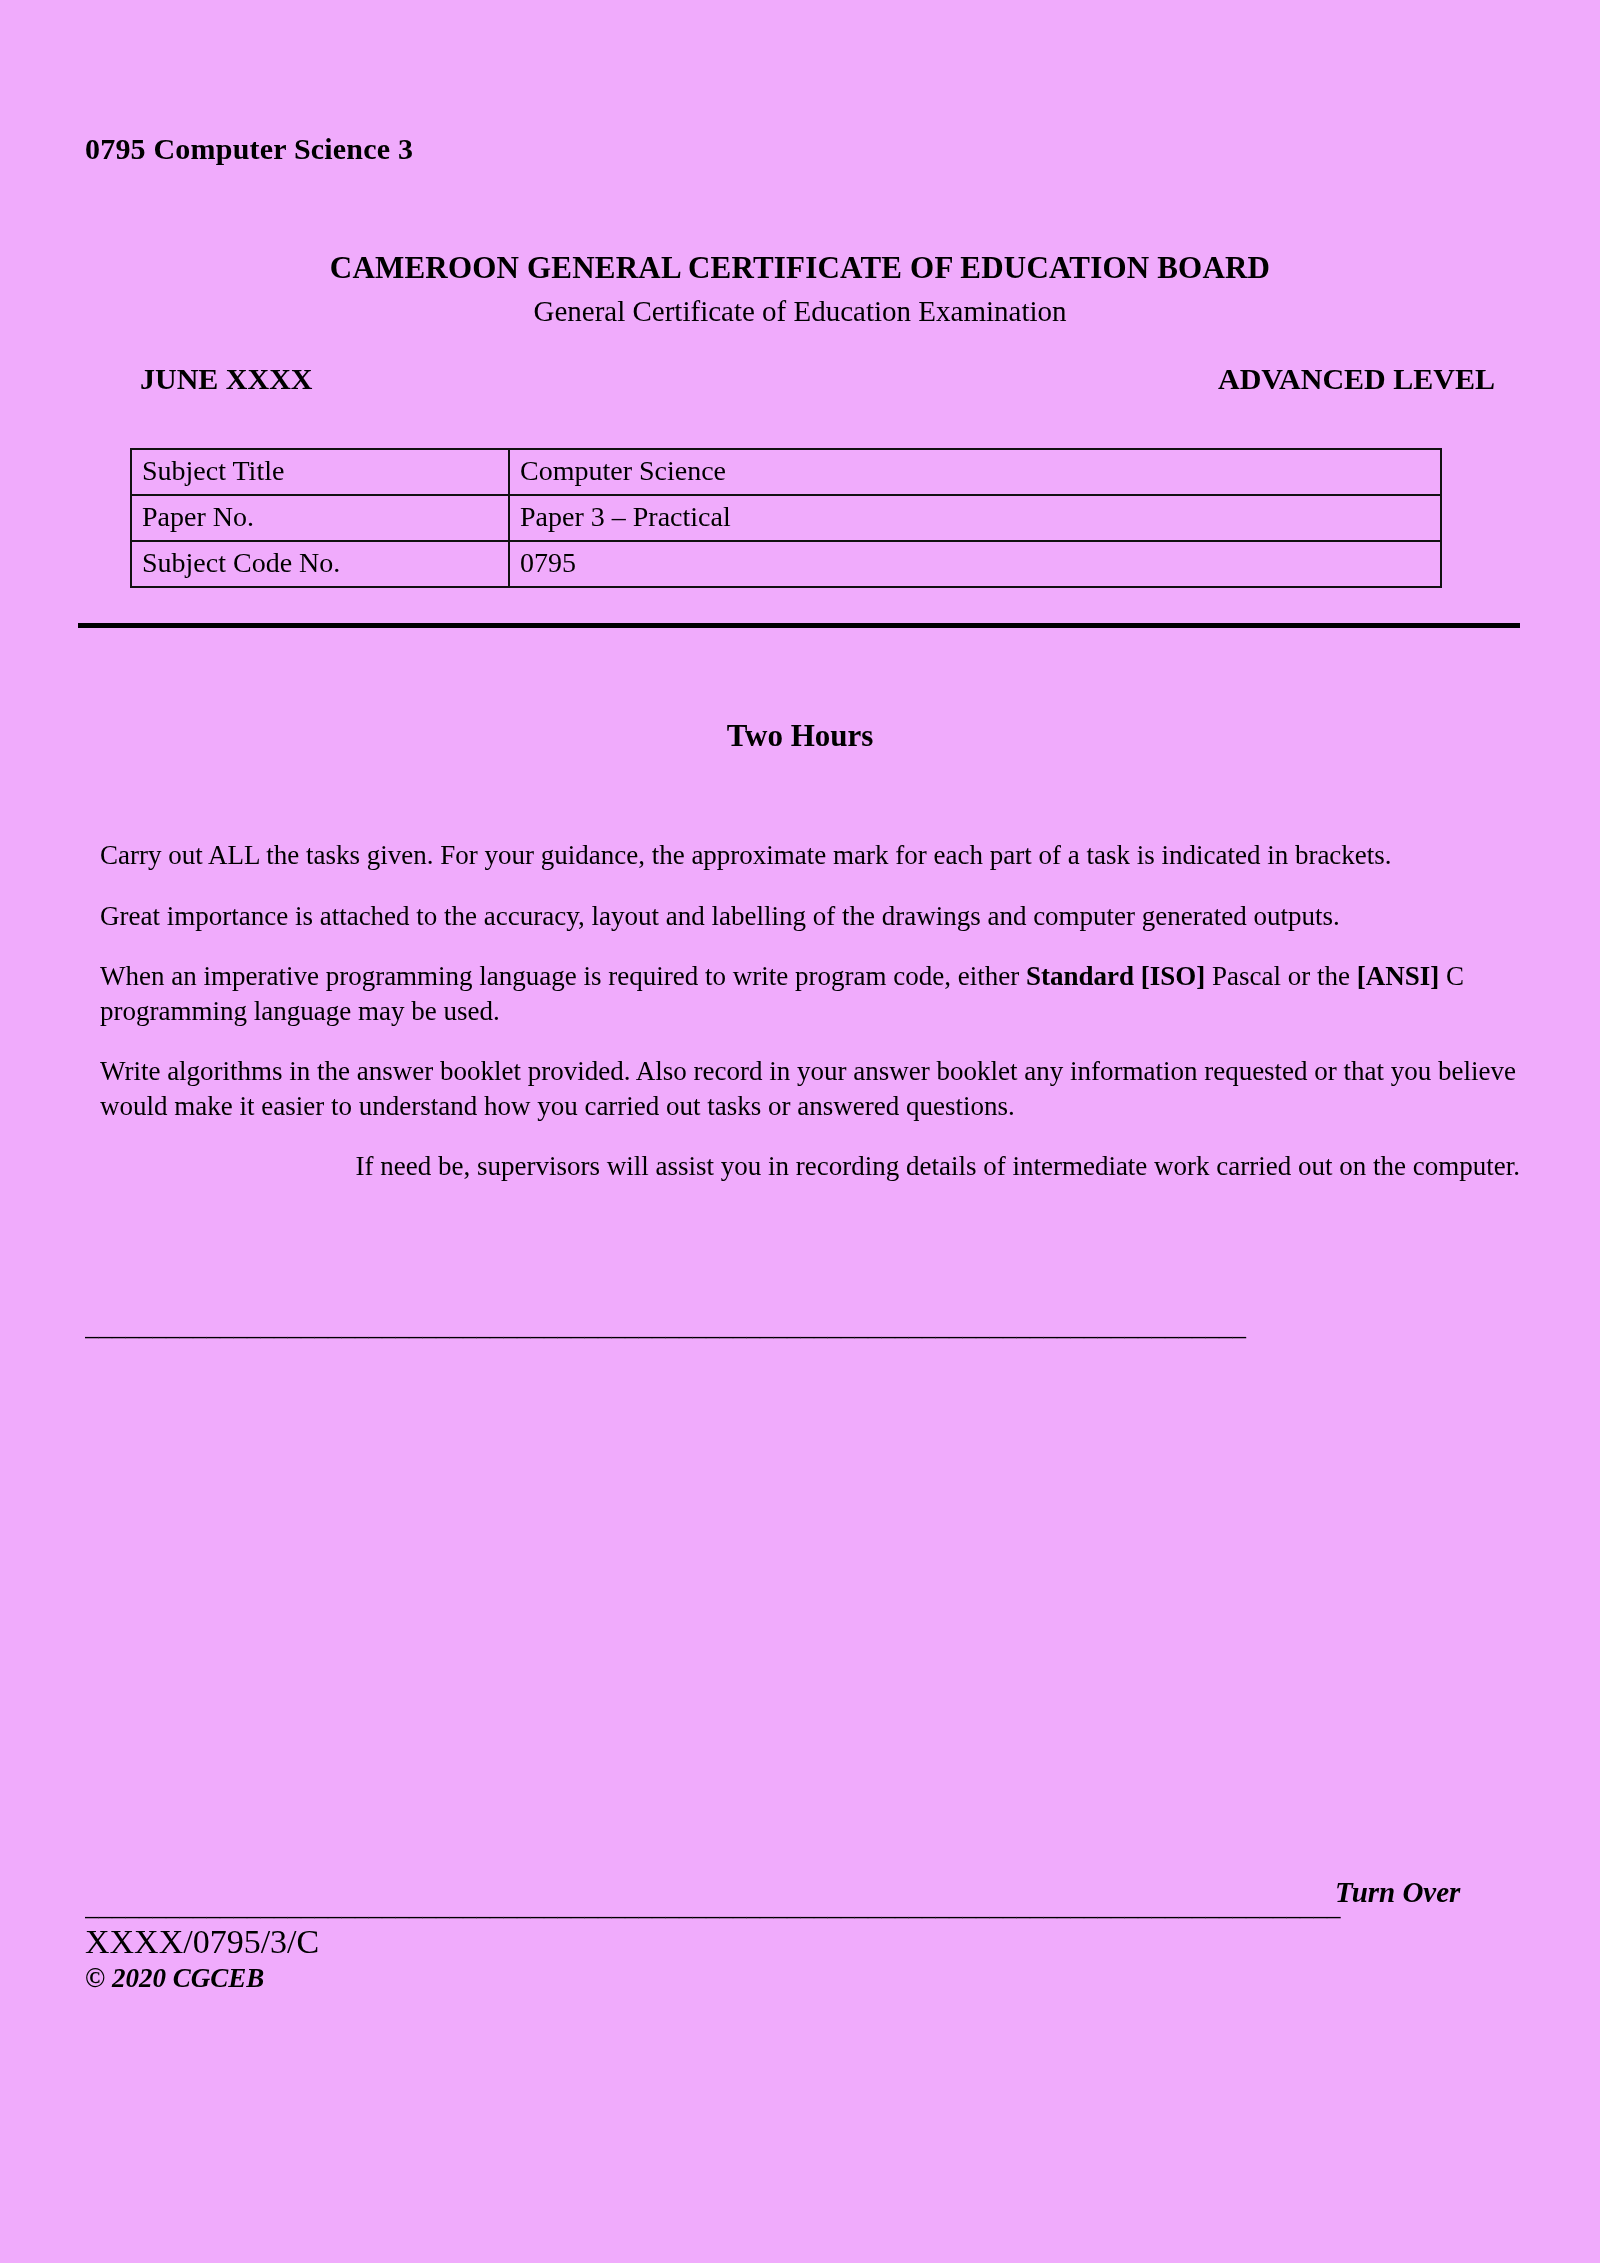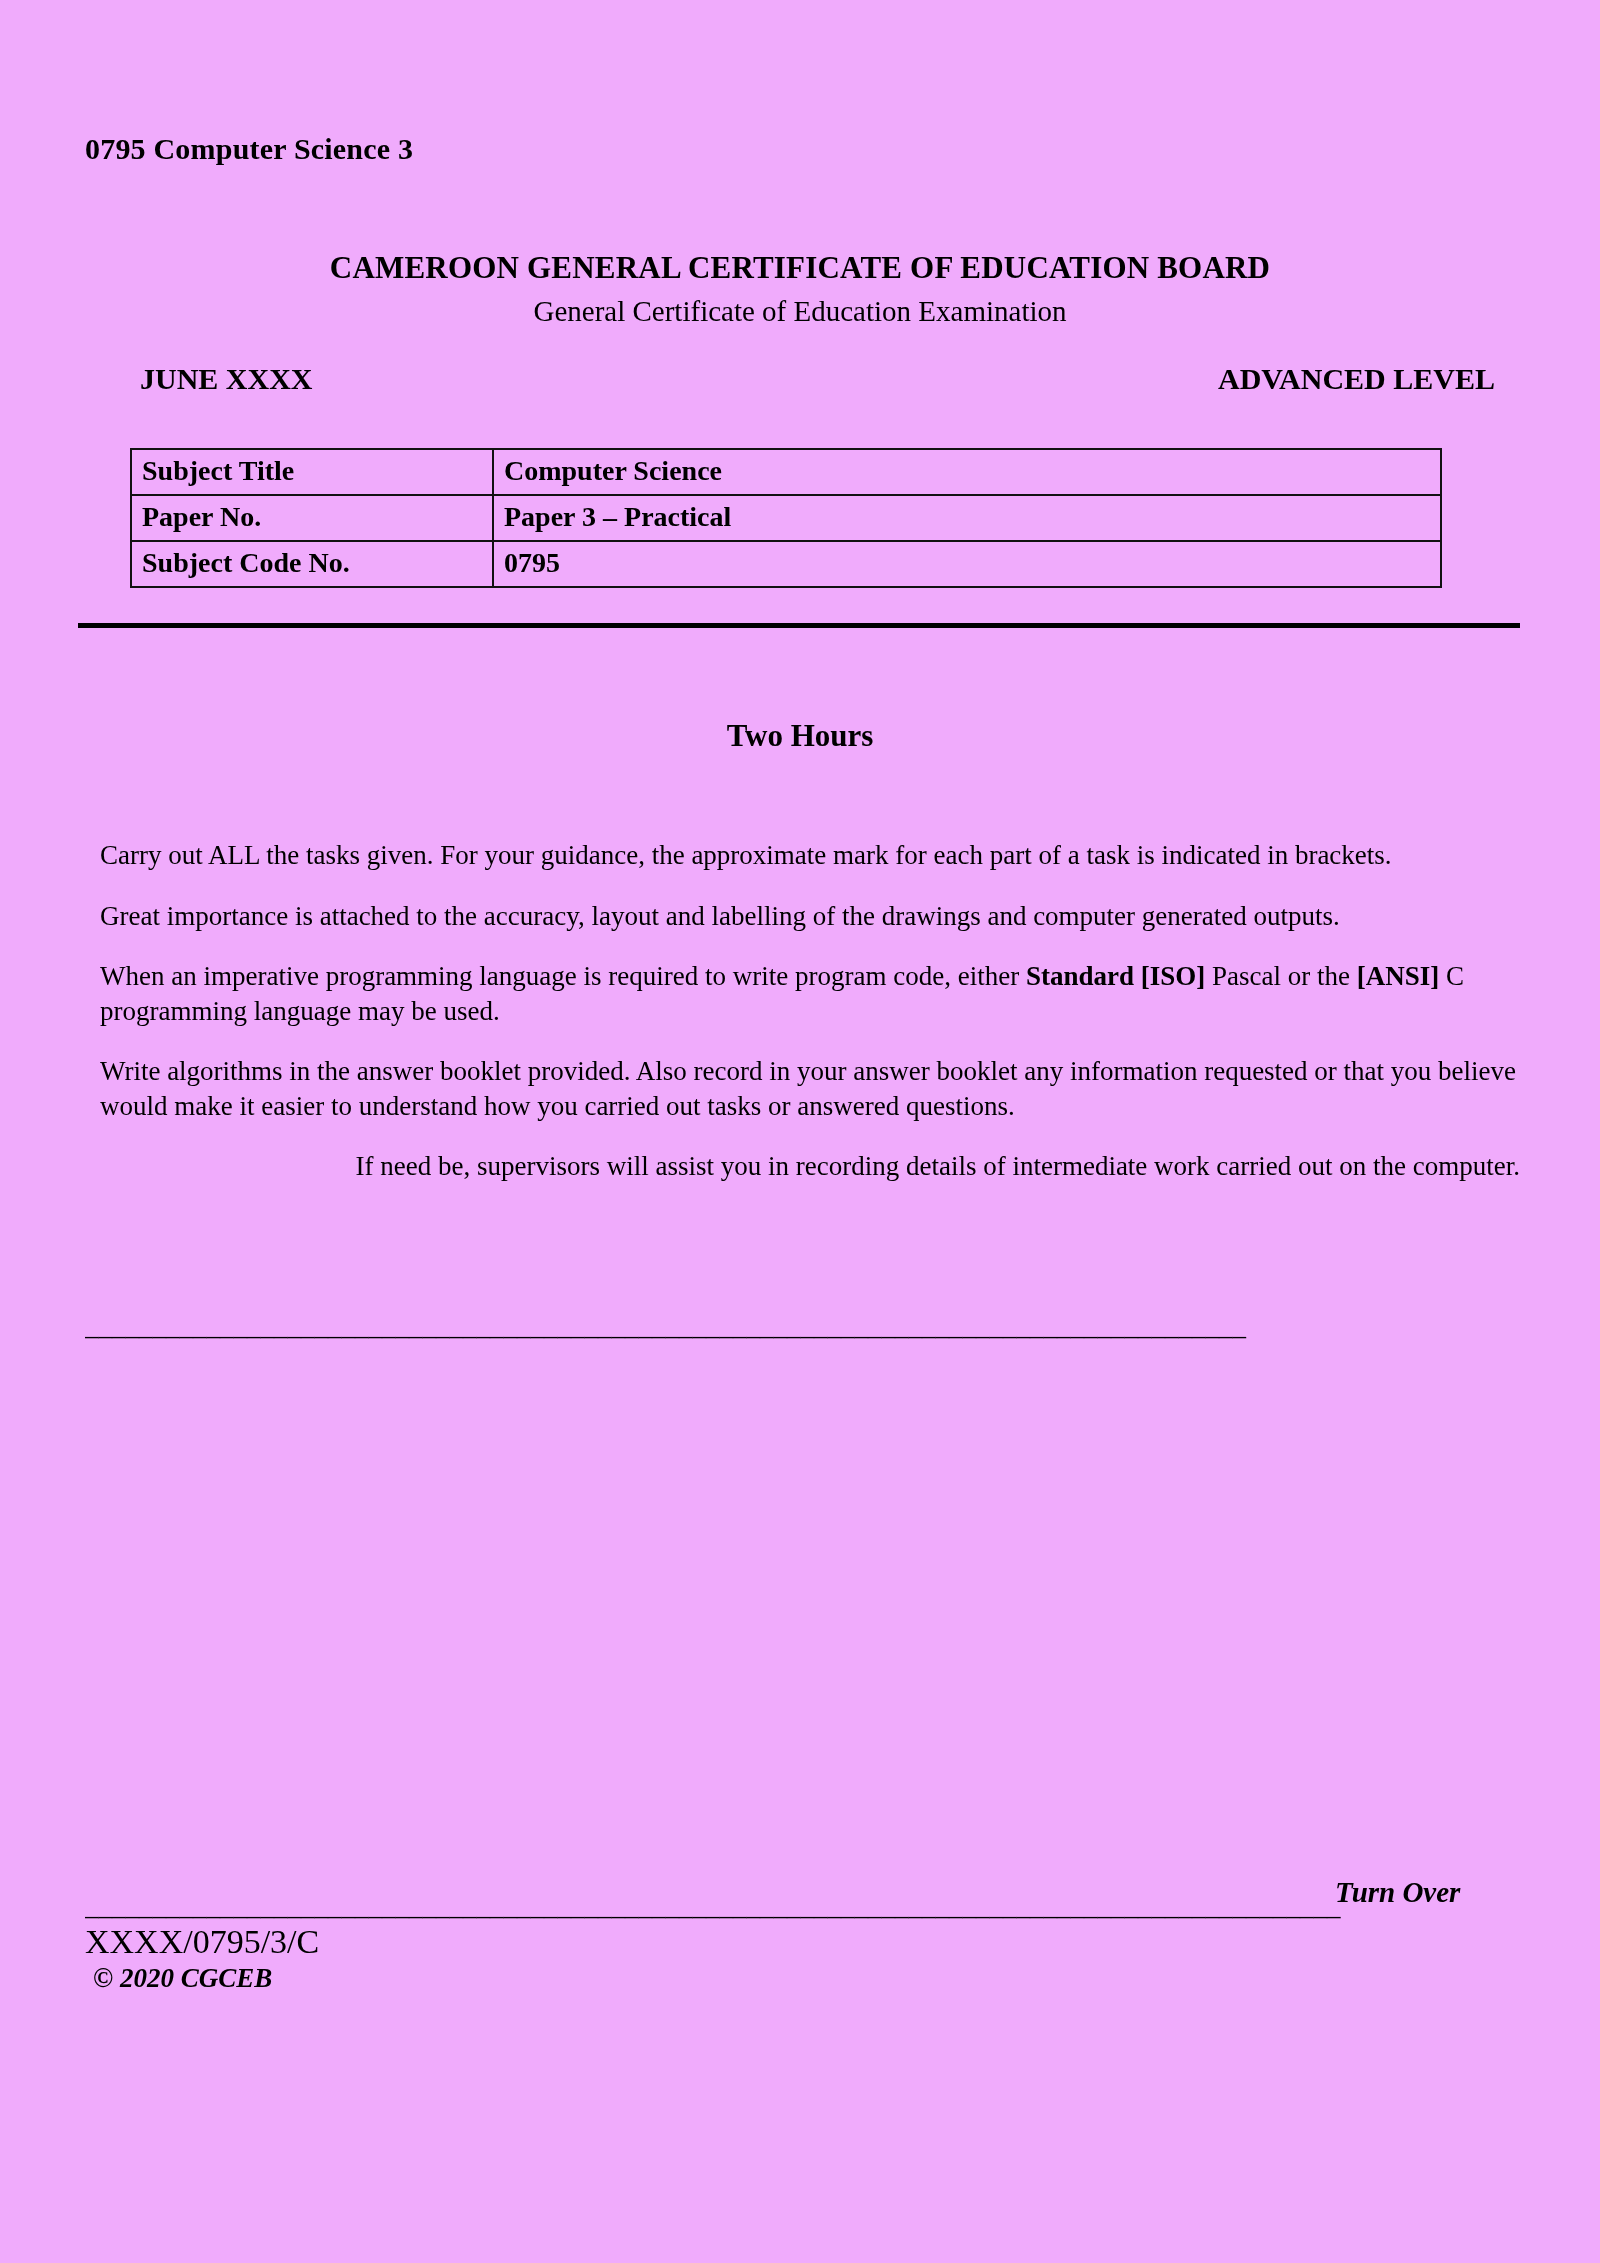--- a/index.html
+++ b/index.html
@@ -72,22 +72,22 @@
     position: absolute;
     left: 130px;
     top: 448px;
     width: 1312px;
     border-collapse: collapse;
     table-layout: fixed;
   }
   .details-table td {
     border: 2px solid #111111;
     font-size: 28px;
-    font-weight: bold;
-    padding: 4px 10px 6px 10px;
+    font-weight: normal;
+    padding: 4px 26px 6px 10px;
     height: 34px;
     vertical-align: middle;
     line-height: 1.15;
   }
   .details-table td.label-cell { width: 340px; }
 
   
   .heavy-rule {
     position: absolute;
     left: 78px;
@@ -170,21 +170,20 @@
     white-space: nowrap;
   }
   .copyright {
     position: absolute;
     left: 85px;
     top: 1963px;
     font-size: 27px;
     font-weight: bold;
     font-style: italic;
     white-space: nowrap;
-    margin-left: 8px;
   }
 </style>
 </head>
 <body>
 
 <div class="page">
 
   <div class="running-head">0795 Computer Science 3</div>
 
   <div class="board-title">CAMEROON GENERAL CERTIFICATE OF EDUCATION BOARD</div>

